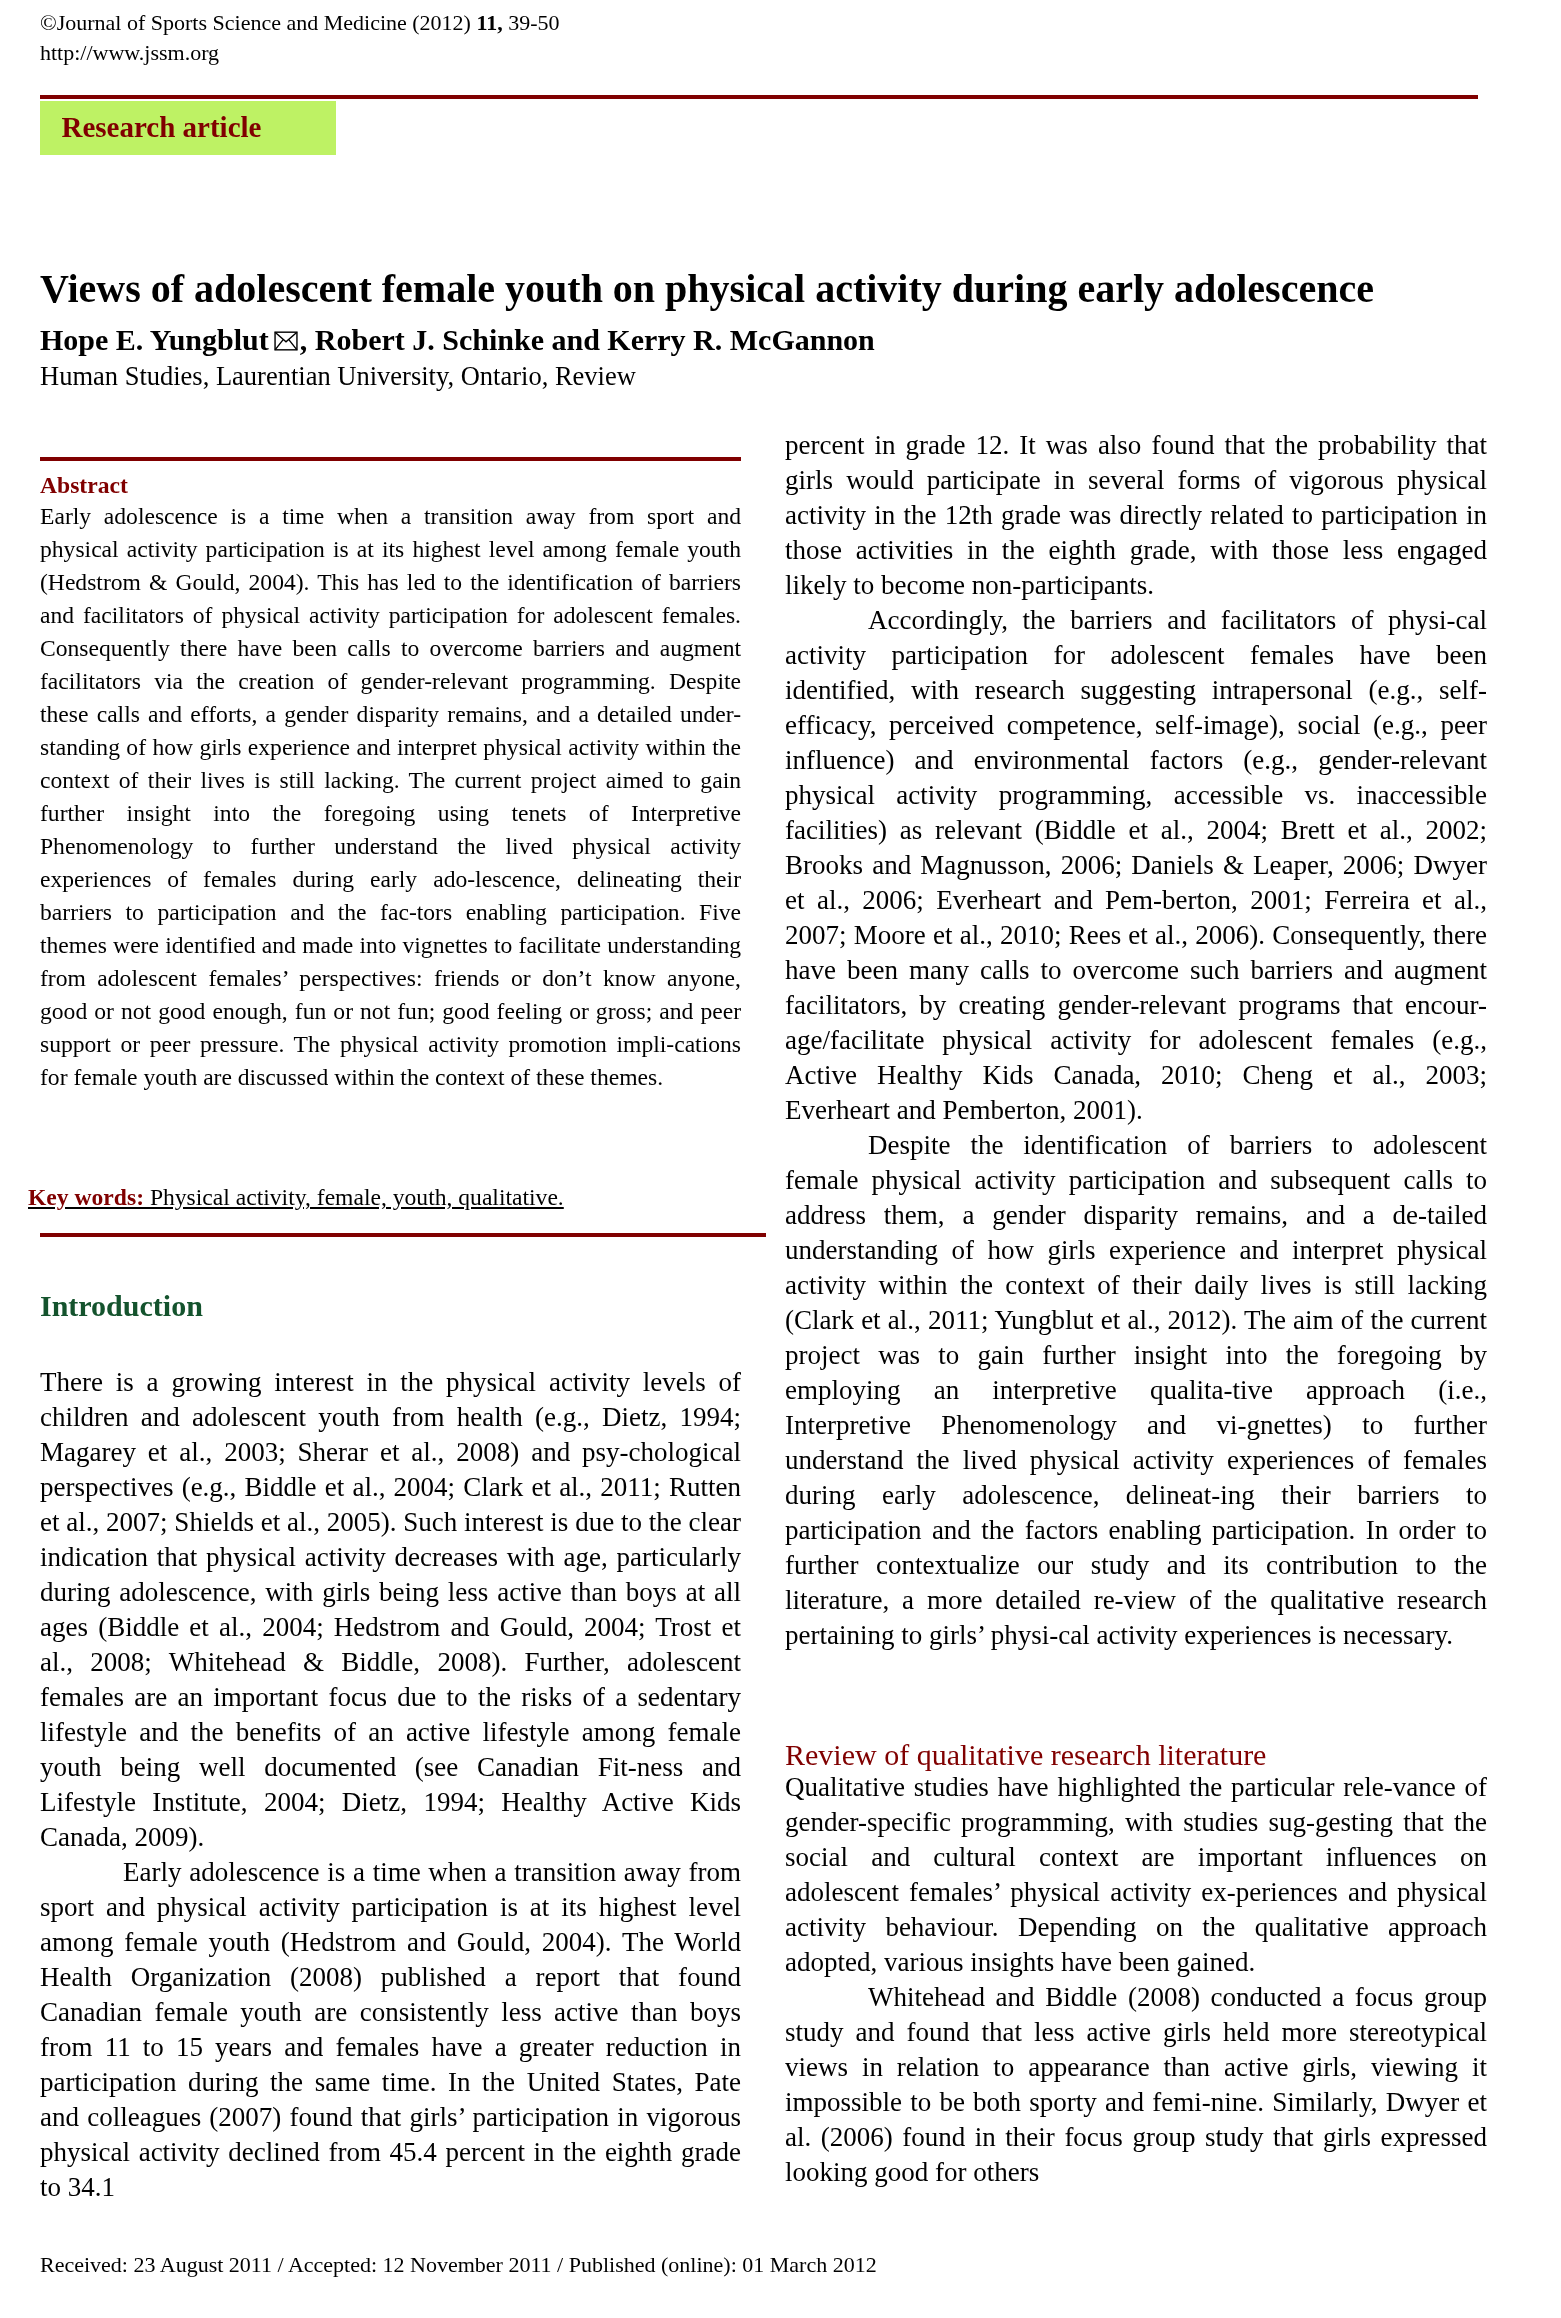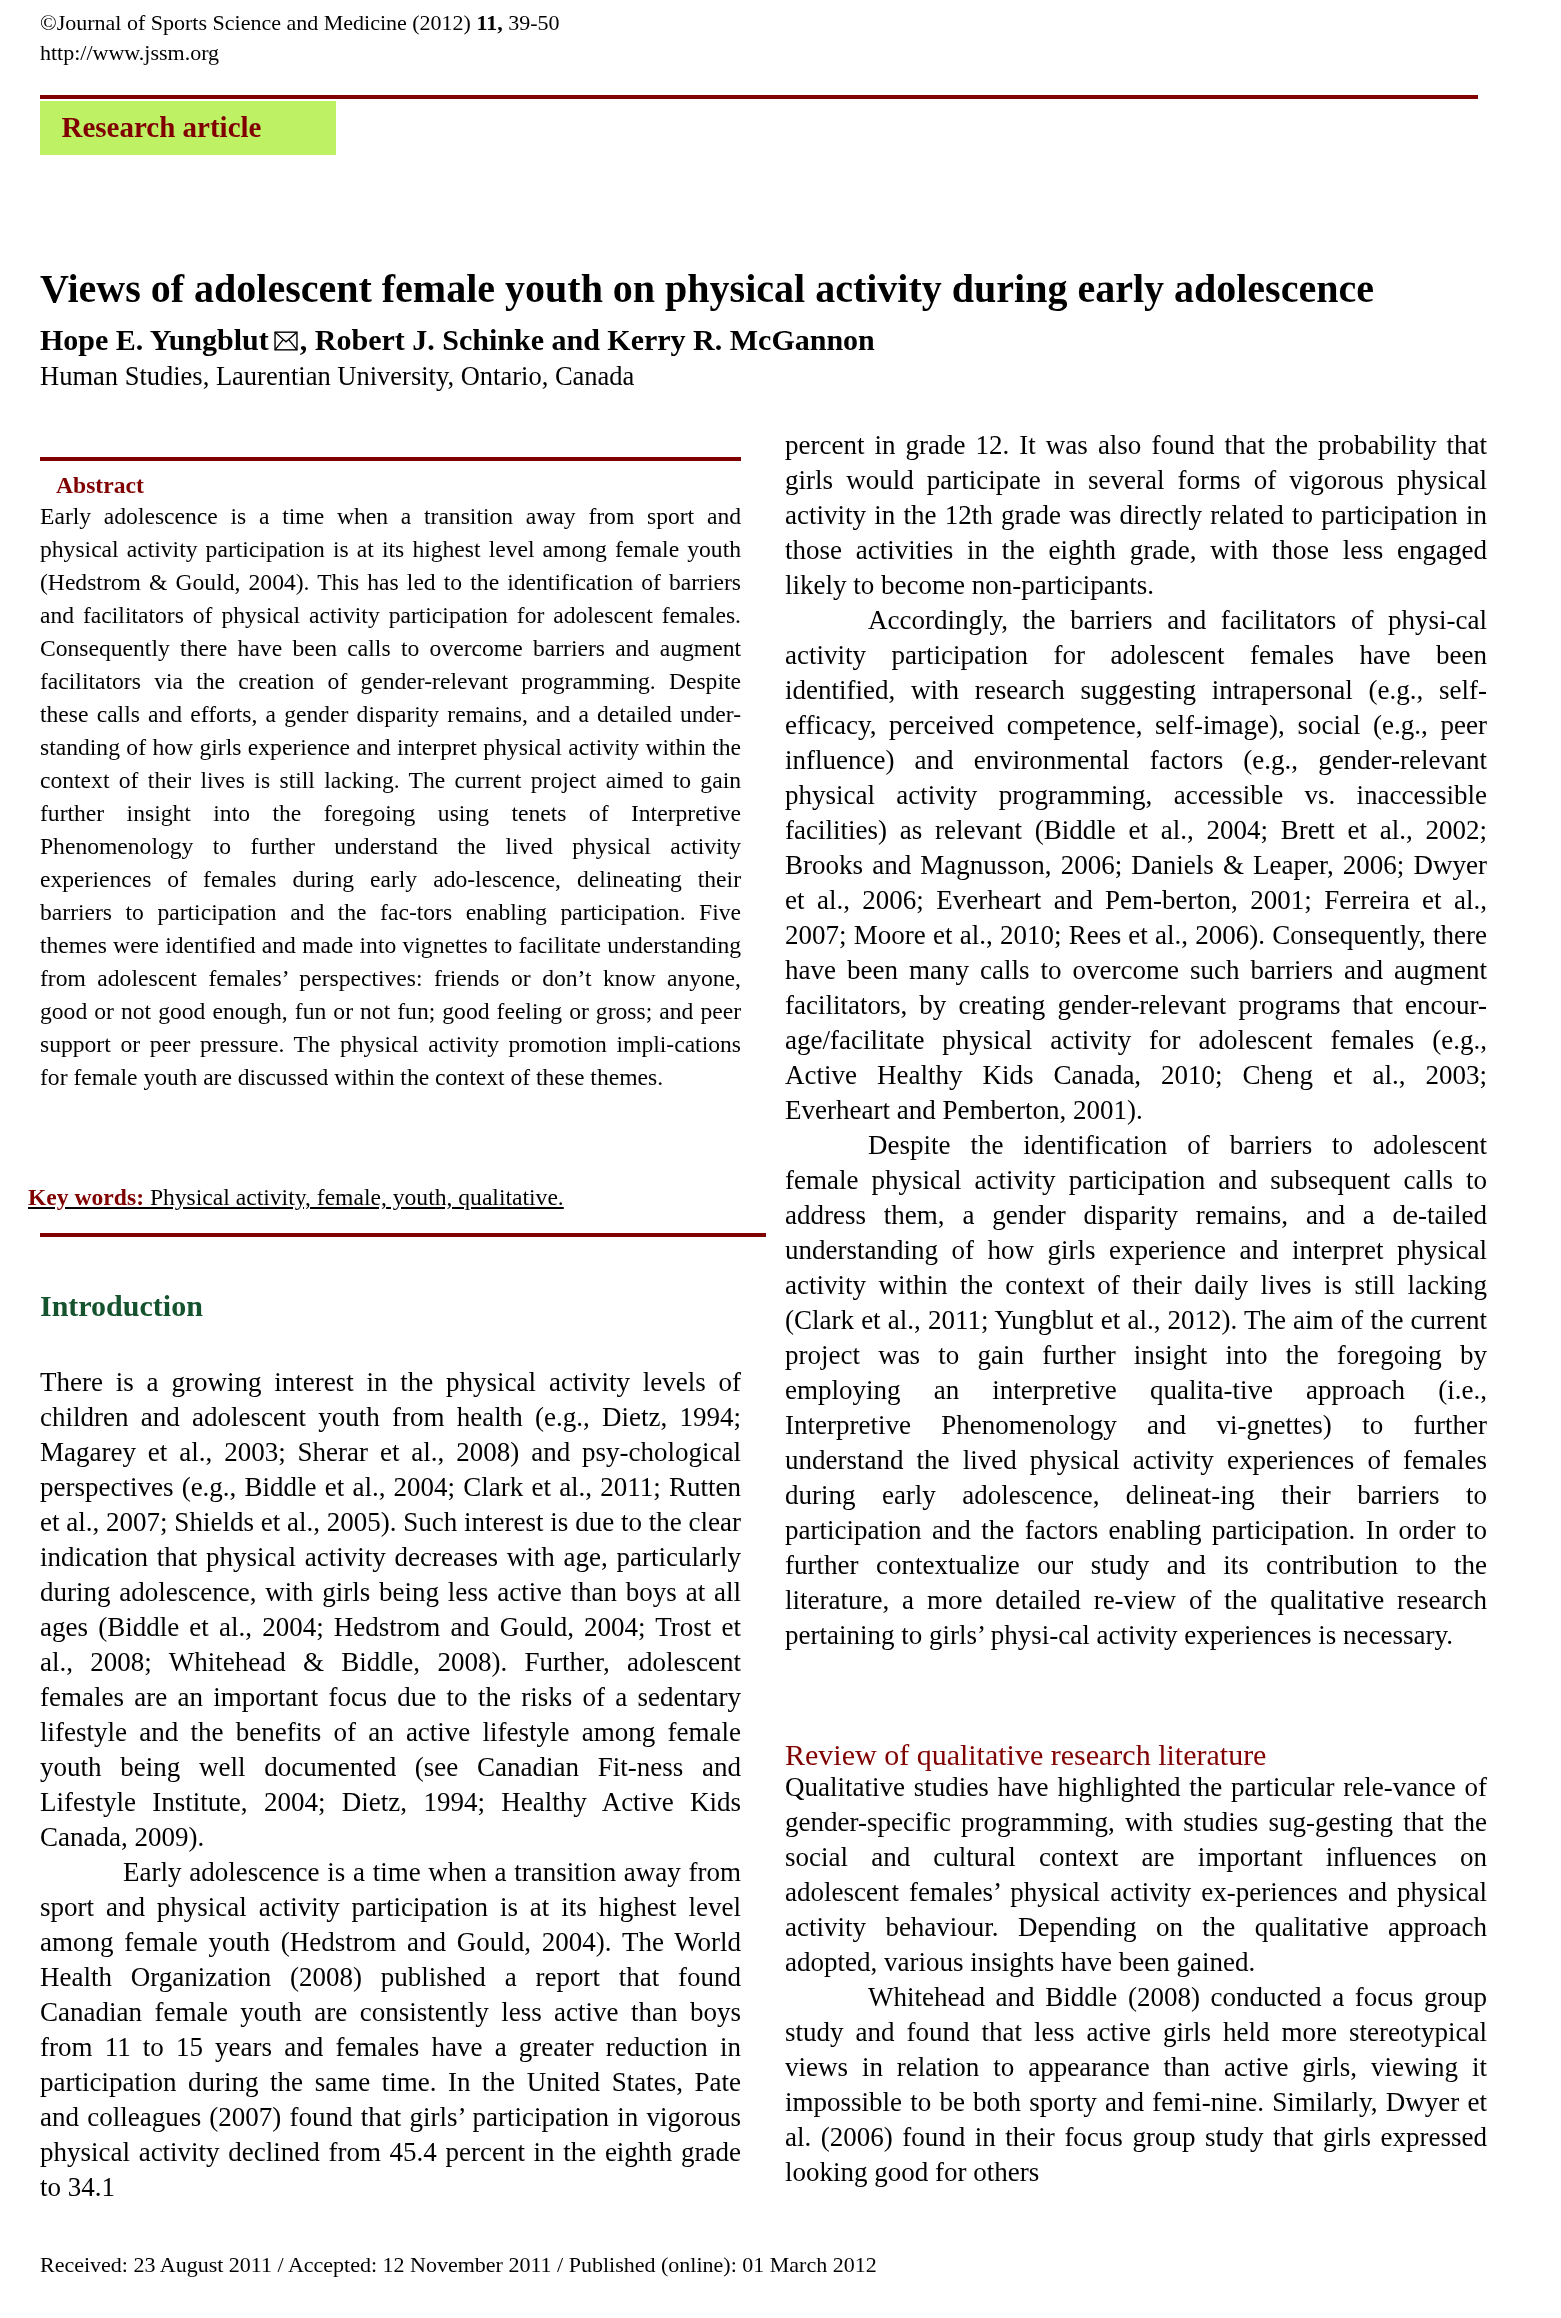--- a/index.html
+++ b/index.html
@@ -11,21 +11,21 @@
   .rule { position:absolute; background:#800000; }
   .badge { position:absolute; left:40px; top:101px; width:296px; height:54px; background:#bef264; }
   .badge span { position:absolute; left:21.5px; top:10px; font-size:29px; font-weight:bold; color:#800000; }
   .title { left:40px; top:229px; font-size:40px; font-weight:bold; white-space:nowrap;margin-top:36px; }
   .authors { left:40px; top:323px; font-size:30px; font-weight:bold; white-space:nowrap; }
   .mail { display:inline-block; width:24px; height:20px; vertical-align:-1.4px; margin:0 1.4px 0 5.7px; }
   .affil { left:40px; top:361px; font-size:26.5px; white-space:nowrap; }
   .col { position:absolute; text-align:justify; }
   .colL { left:40px; width:701px; }
   .colR { left:785px; width:702px; }
-  .abstract-label { color:#800000; font-weight:bold; font-size:23.6px; line-height:29px;margin-left:16px; }
+  .abstract-label { color:#800000; font-weight:bold; font-size:23.6px; line-height:29px; }
   .abstract-body { font-size:23.6px; line-height:33px; text-align:justify; hyphens:manual; }
   .kw { font-size:23.6px; line-height:29px; }
   .kw .k { color:#800000; font-weight:bold; }
   .sec-h { color:#14532d; font-weight:bold; font-size:30px; line-height:36px; }
   .sub-h { color:#800000; font-weight:normal; font-size:30px; line-height:34px;text-align:right; }
   .body { font-size:27px; line-height:35px; text-align:justify; }
   .body p { margin:0; }
   .indent { text-indent:83px; }
   .footer { left:40px; top:2252px; font-size:22px; white-space:nowrap; }
 </style>
@@ -42,21 +42,21 @@
 </div>
 
 <div class="abs title">Views of adolescent female youth on physical activity during early adolescence</div>
 
 <div class="abs authors">
   <span>Hope E. Yungblut</span><svg class="mail" viewBox="0 0 34 28">
       <rect x="1.5" y="1.5" width="31" height="25" fill="none" stroke="#000" stroke-width="2"></rect>
       <path d="M1.5 1.5 L17 15 L32.5 1.5 M1.5 26.5 L13 12 M32.5 26.5 L21 12" fill="none" stroke="#000" stroke-width="2"></path>
     </svg><span>, Robert J. Schinke and Kerry R. McGannon</span>
 </div>
-<div class="abs affil">Human Studies, Laurentian University, Ontario, Canada</div>
+<div class="abs affil">Human Studies, Laurentian University, Ontario, Review</div>
 
 <div class="rule" style="left:40px; top:457px; width:701px; height:4.3px;"></div>
 
 <div class="col colL" style="top:471px;">
   <div class="abstract-label">Abstract</div>
   <div class="abstract-body">Early adolescence is a time when a transition away from sport and physical activity participation is at its highest level among female youth (Hedstrom &amp; Gould, 2004). This has led to the identification of barriers and facilitators of physical activity participation for adolescent females. Consequently there have been calls to overcome barriers and augment facilitators via the creation of gender-relevant programming. Despite these calls and efforts, a gender disparity remains, and a detailed under-standing of how girls experience and interpret physical activity within the context of their lives is still lacking. The current project aimed to gain further insight into the foregoing using tenets of Interpretive Phenomenology to further understand the lived physical activity experiences of females during early ado-lescence, delineating their barriers to participation and the fac-tors enabling participation. Five themes were identified and made into vignettes to facilitate understanding from adolescent females’ perspectives: friends or don’t know anyone, good or not good enough, fun or not fun; good feeling or gross; and peer support or peer pressure. The physical activity promotion impli-cations for female youth are discussed within the context of these themes.</div>
 </div>
 
 <div class="abs kw" style="left:28px; top:1183px;text-decoration:underline;"><span class="k">Key words:</span><span> Physical activity, female, youth, qualitative.</span></div>
 

